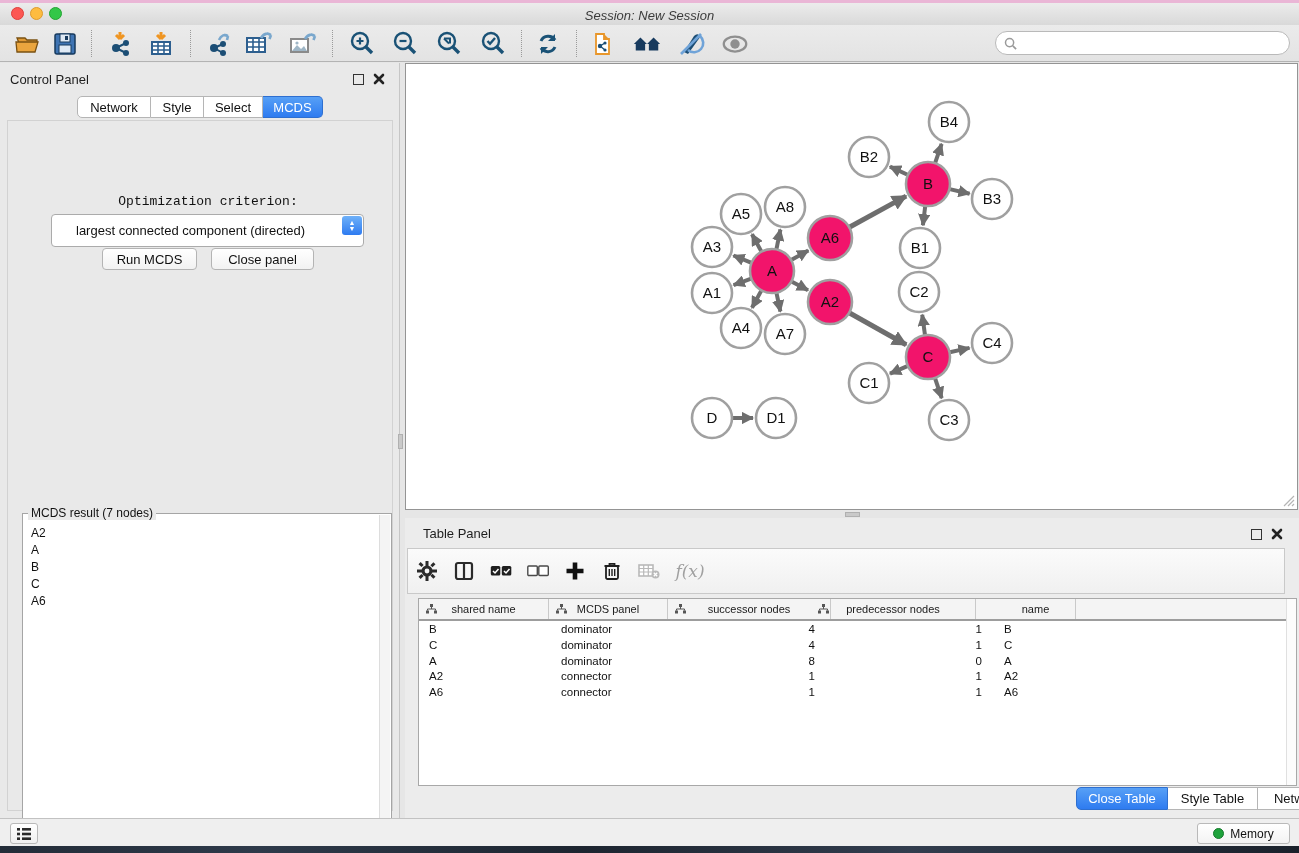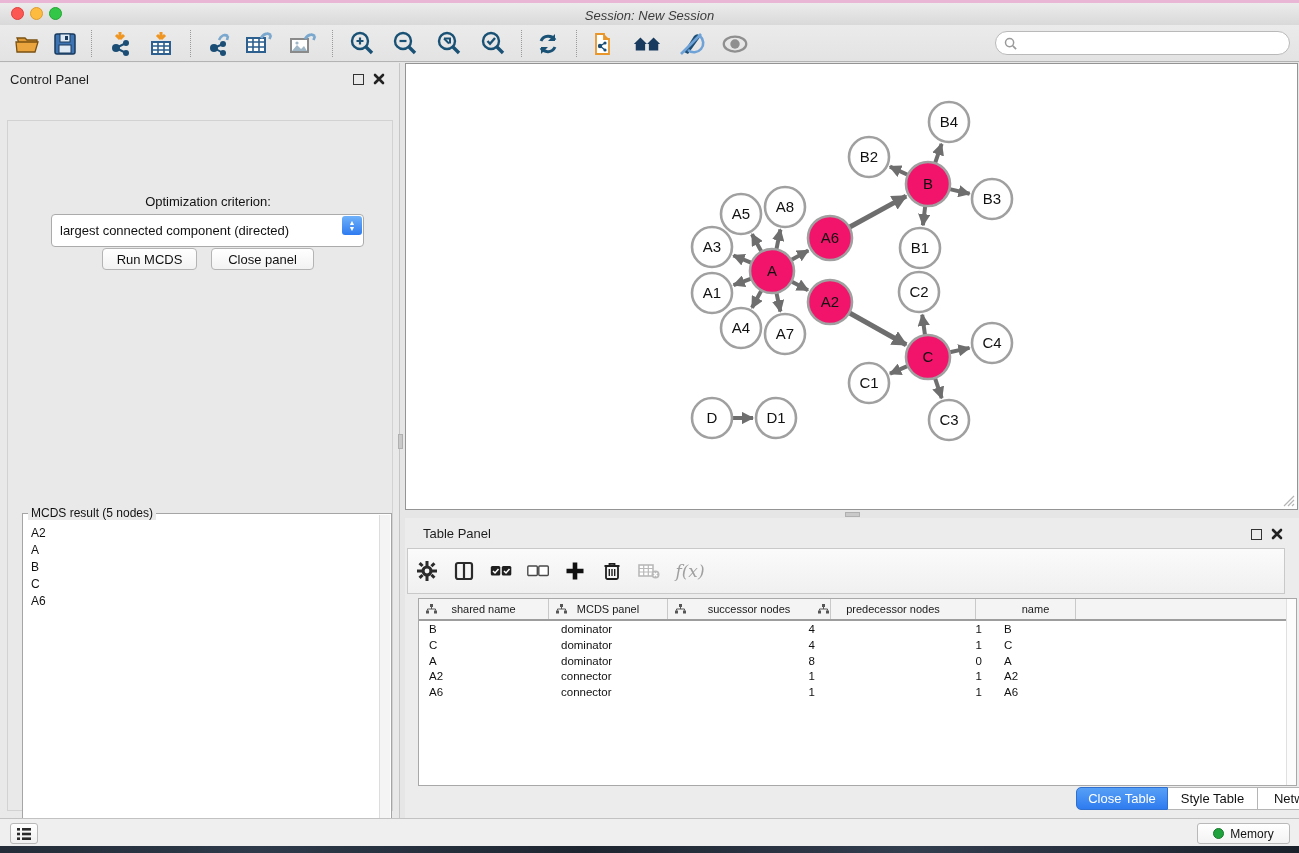--- a/index.html
+++ b/index.html
@@ -42,24 +42,24 @@
 
   .tabrow { position:absolute; display:flex; }
   #cp-tabs { left:77px; top:33px; }
   .tab-seg { height:22px; display:flex; align-items:center; justify-content:center;
     font-size:13px; background:#fff; border:1px solid #b5b5b5; border-left:none;
     color:#111; cursor:default; }
   .tab-seg:first-child { border-left:1px solid #b5b5b5; border-radius:5px 0 0 5px; }
   .tab-seg:last-child { border-radius:0 5px 5px 0; }
   .tab-seg.active { background:linear-gradient(#57a0f6,#2e7bf0); color:#fff; border-color:#2e6fd0; }
 
-  #opt-label { left:0; top:73px; width:400px; text-align:center; font-size:13px; color:#111; }
+  #opt-label { left:0; top:73px; width:400px; text-align:center; font-size:13px; color:#111;font-family:Liberation Mono, monospace; }
   #criterion-select { left:43px; top:93px; width:313px; height:33px; background:#fff;
     border:1px solid #ababab; border-radius:4px; font-size:13px; color:#111;
-    display:flex; align-items:center; padding-left:8px; position:absolute;}
+    display:flex; align-items:center; padding-left:24px; position:absolute;}
   #criterion-stepper { position:absolute; right:1px; top:1px; width:20px; height:19px;
     background:linear-gradient(#6fb1f9,#2e7bf0); border-radius:3px; display:flex;
     flex-direction:column; align-items:center; justify-content:center; color:#fff; }
   #criterion-stepper span { font-size:7px; line-height:6px; }
   .mac-btn { position:absolute; height:22px; background:linear-gradient(#ffffff,#f2f2f2);
     border:1px solid #b4b4b4; border-radius:4px; font-size:13px; color:#111;
     display:flex; align-items:center; justify-content:center; }
   #run-btn { left:94px; top:127px; width:95px; }
   #close-panel-btn { left:203px; top:127px; width:103px; }
 
@@ -279,33 +279,39 @@
 </div>
 
 <div id="control-panel" class="abs">
   <span id="cp-title" class="panel-title">Control Panel</span>
   <div id="cp-btns" class="win-btns">
     <span class="float-glyph"></span>
     <svg width="12" height="12" viewBox="0 0 12 12">
       <path d="M2 2 L10 10 M10 2 L2 10" stroke="#222" stroke-width="2.6" stroke-linecap="round"></path>
     </svg>
   </div>
+  <div id="cp-tabs" class="tabrow">
+      <div class="tab-seg" style="width:74px">Network</div>
+      <div class="tab-seg" style="width:53px">Style</div>
+      <div class="tab-seg" style="width:59px">Select</div>
+      <div class="tab-seg active" style="width:60px">MCDS</div>
+    </div>
   <div id="cp-body">
     <div id="opt-label" class="abs">Optimization criterion:</div>
     <div id="criterion-select">
       <span>largest connected component (directed)</span>
       <span id="criterion-stepper">
           <span>▲</span>
           <span>▼</span>
         </span>
     </div>
     <div id="run-btn" class="mac-btn">Run MCDS</div>
     <div id="close-panel-btn" class="mac-btn">Close panel</div>
     <div id="mcds-fieldset">
-      <span id="mcds-legend">MCDS result (5 nodes)</span>
+      <span id="mcds-legend">MCDS result (7 nodes)</span>
       <div id="mcds-list">
           <div class="mcds-item">A2</div>
           <div class="mcds-item">A</div>
           <div class="mcds-item">B</div>
           <div class="mcds-item">C</div>
           <div class="mcds-item">A6</div>
         </div>
       <div id="mcds-scroll"></div>
     </div>
   </div>

